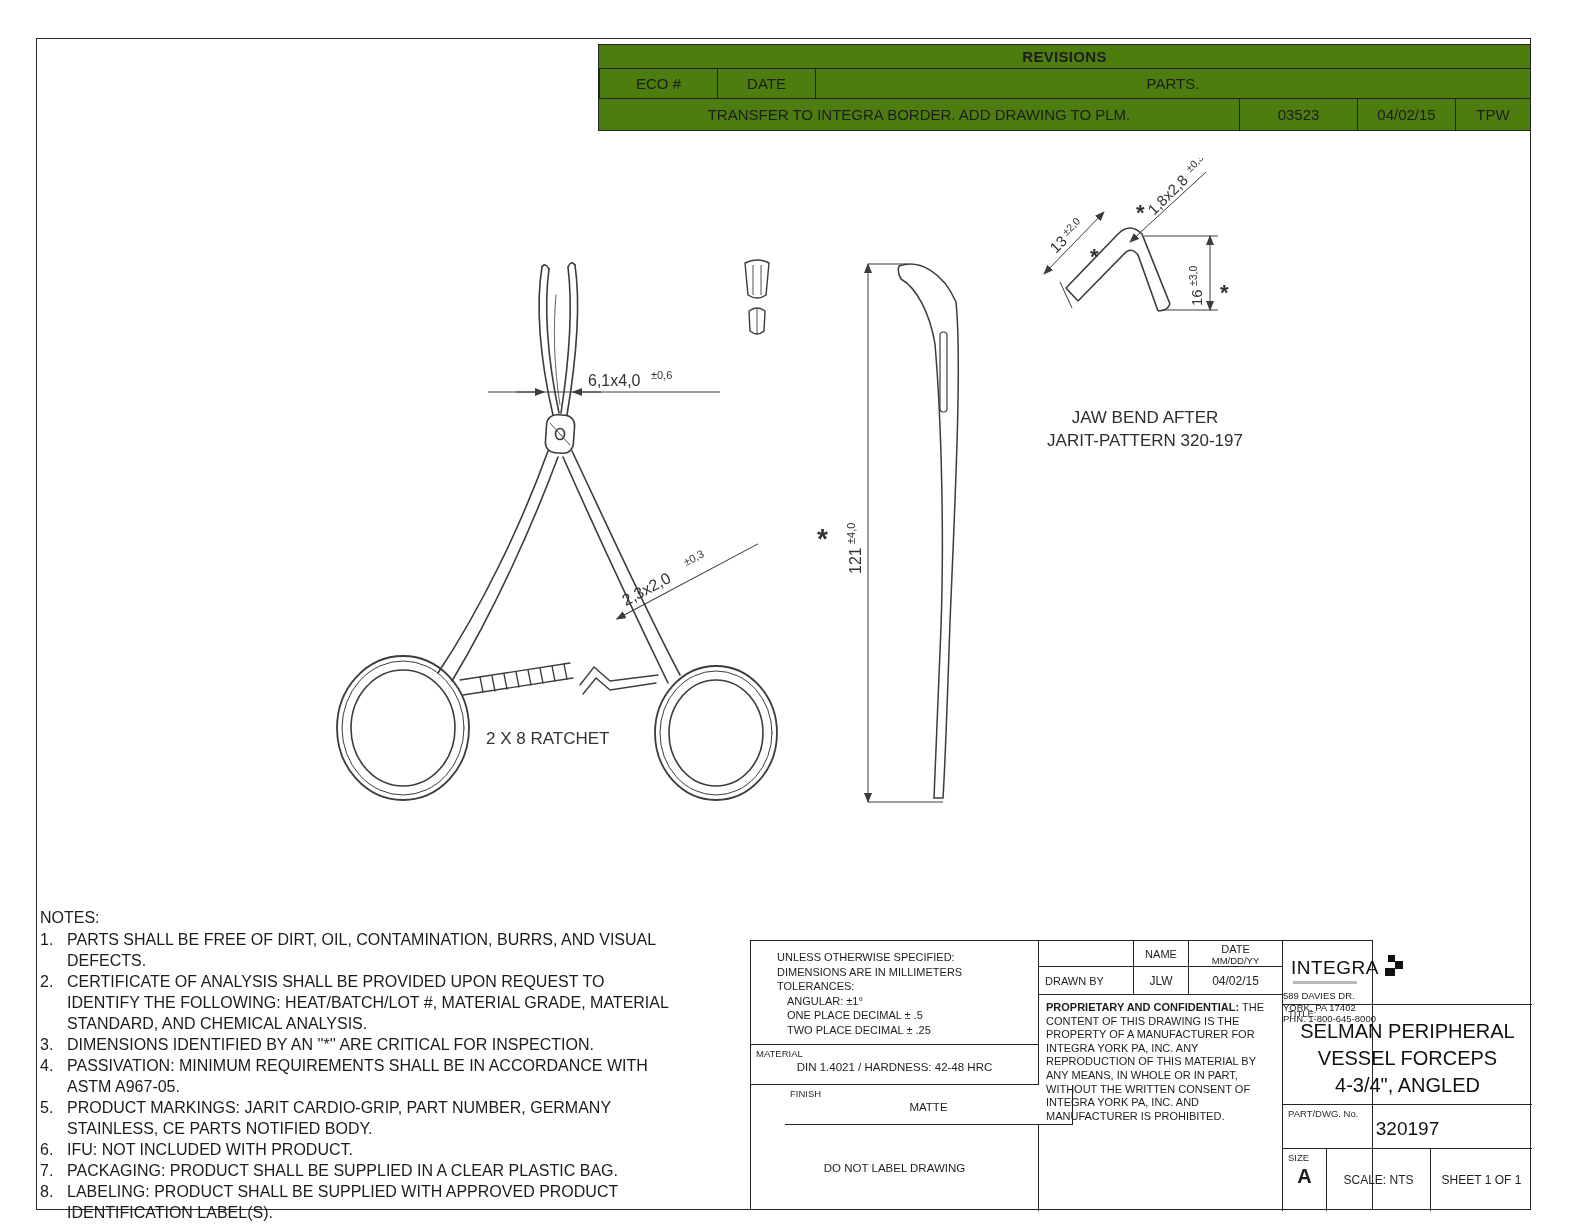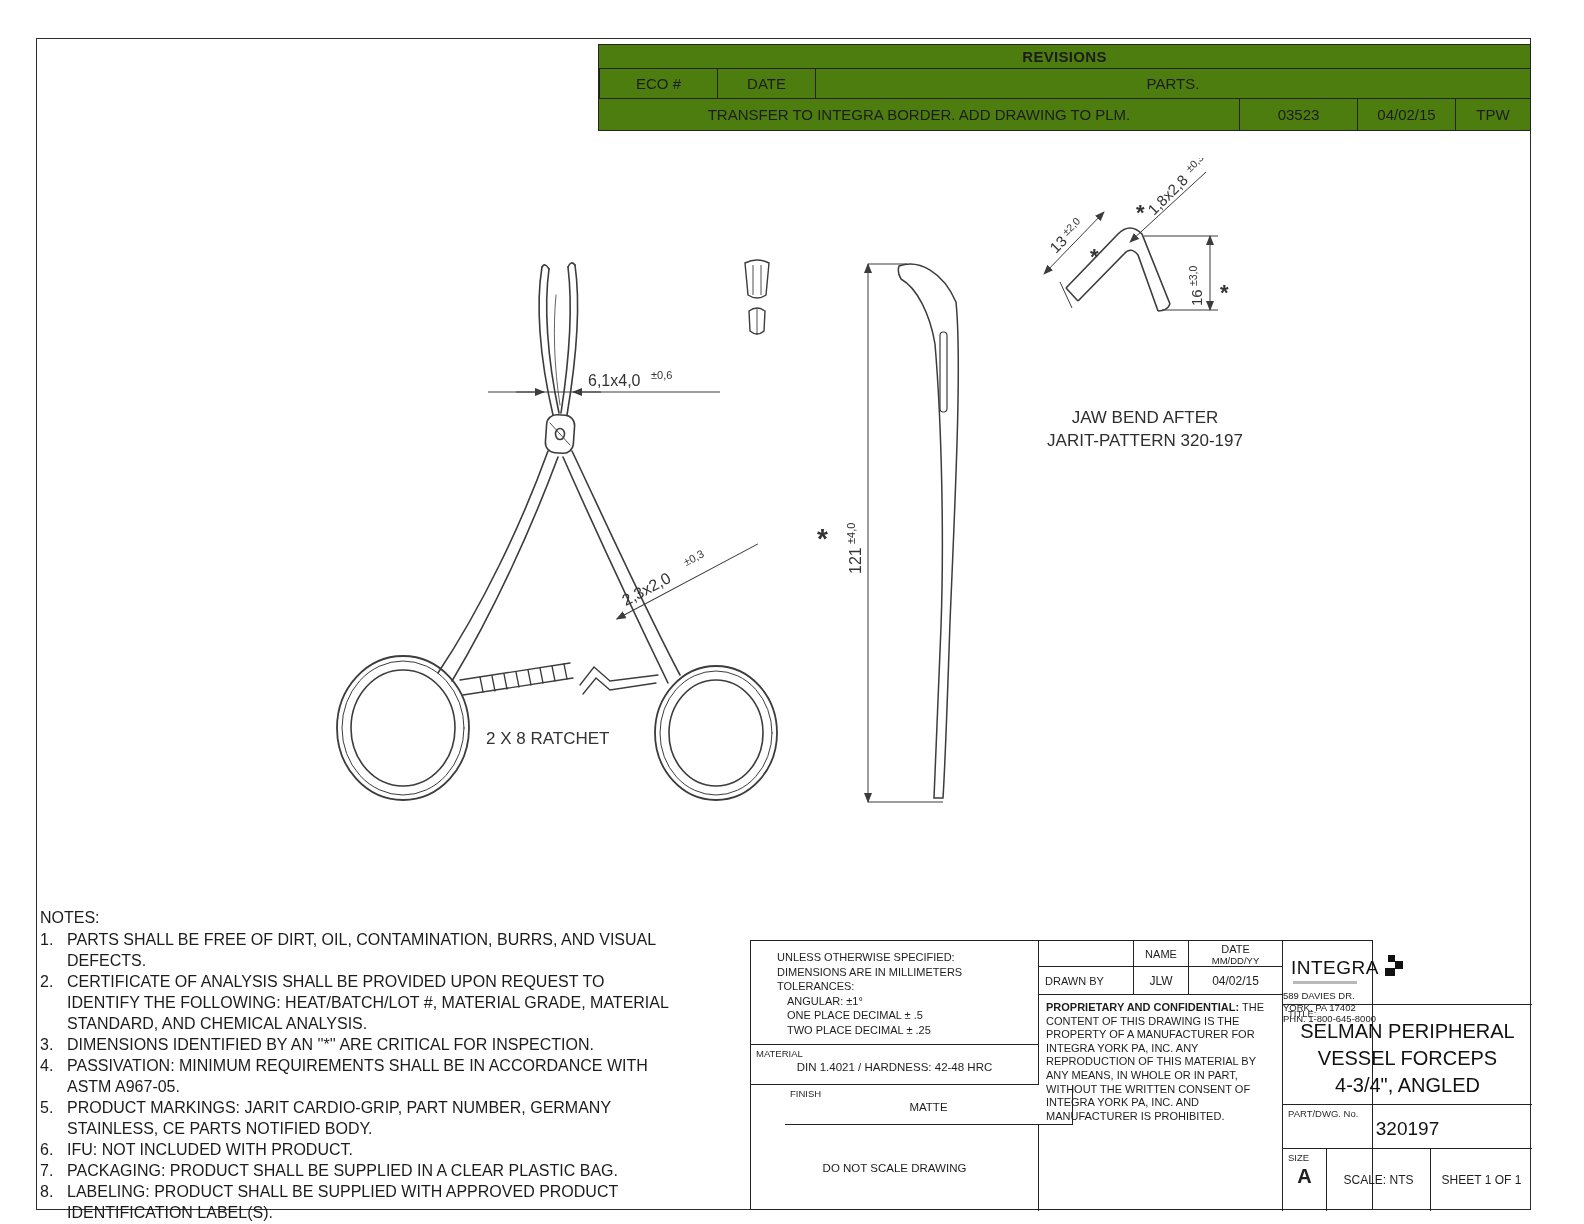--- a/index.html
+++ b/index.html
@@ -289,21 +289,21 @@
     <div class="cell tb-mat">
       <span class="mini-label">MATERIAL</span>
       <div class="cell-val">DIN 1.4021 / HARDNESS: 42-48 HRC</div>
     </div>
 
     <div class="cell tb-fin">
       <span class="mini-label">FINISH</span>
       <div class="cell-val">MATTE</div>
     </div>
 
-    <div class="cell tb-nos">DO NOT SCALE DRAWING</div>
+    <div class="cell tb-nos">DO NOT LABEL DRAWING</div>
 
     <div class="cell tb-mid">
       <div class="tb-mid-head">
         <div class="mh-blank"></div>
         <div class="mh-name">NAME</div>
         <div class="mh-date">
           <div>DATE</div>
           <div class="sub">MM/DD/YY</div>
         </div>
       </div>

